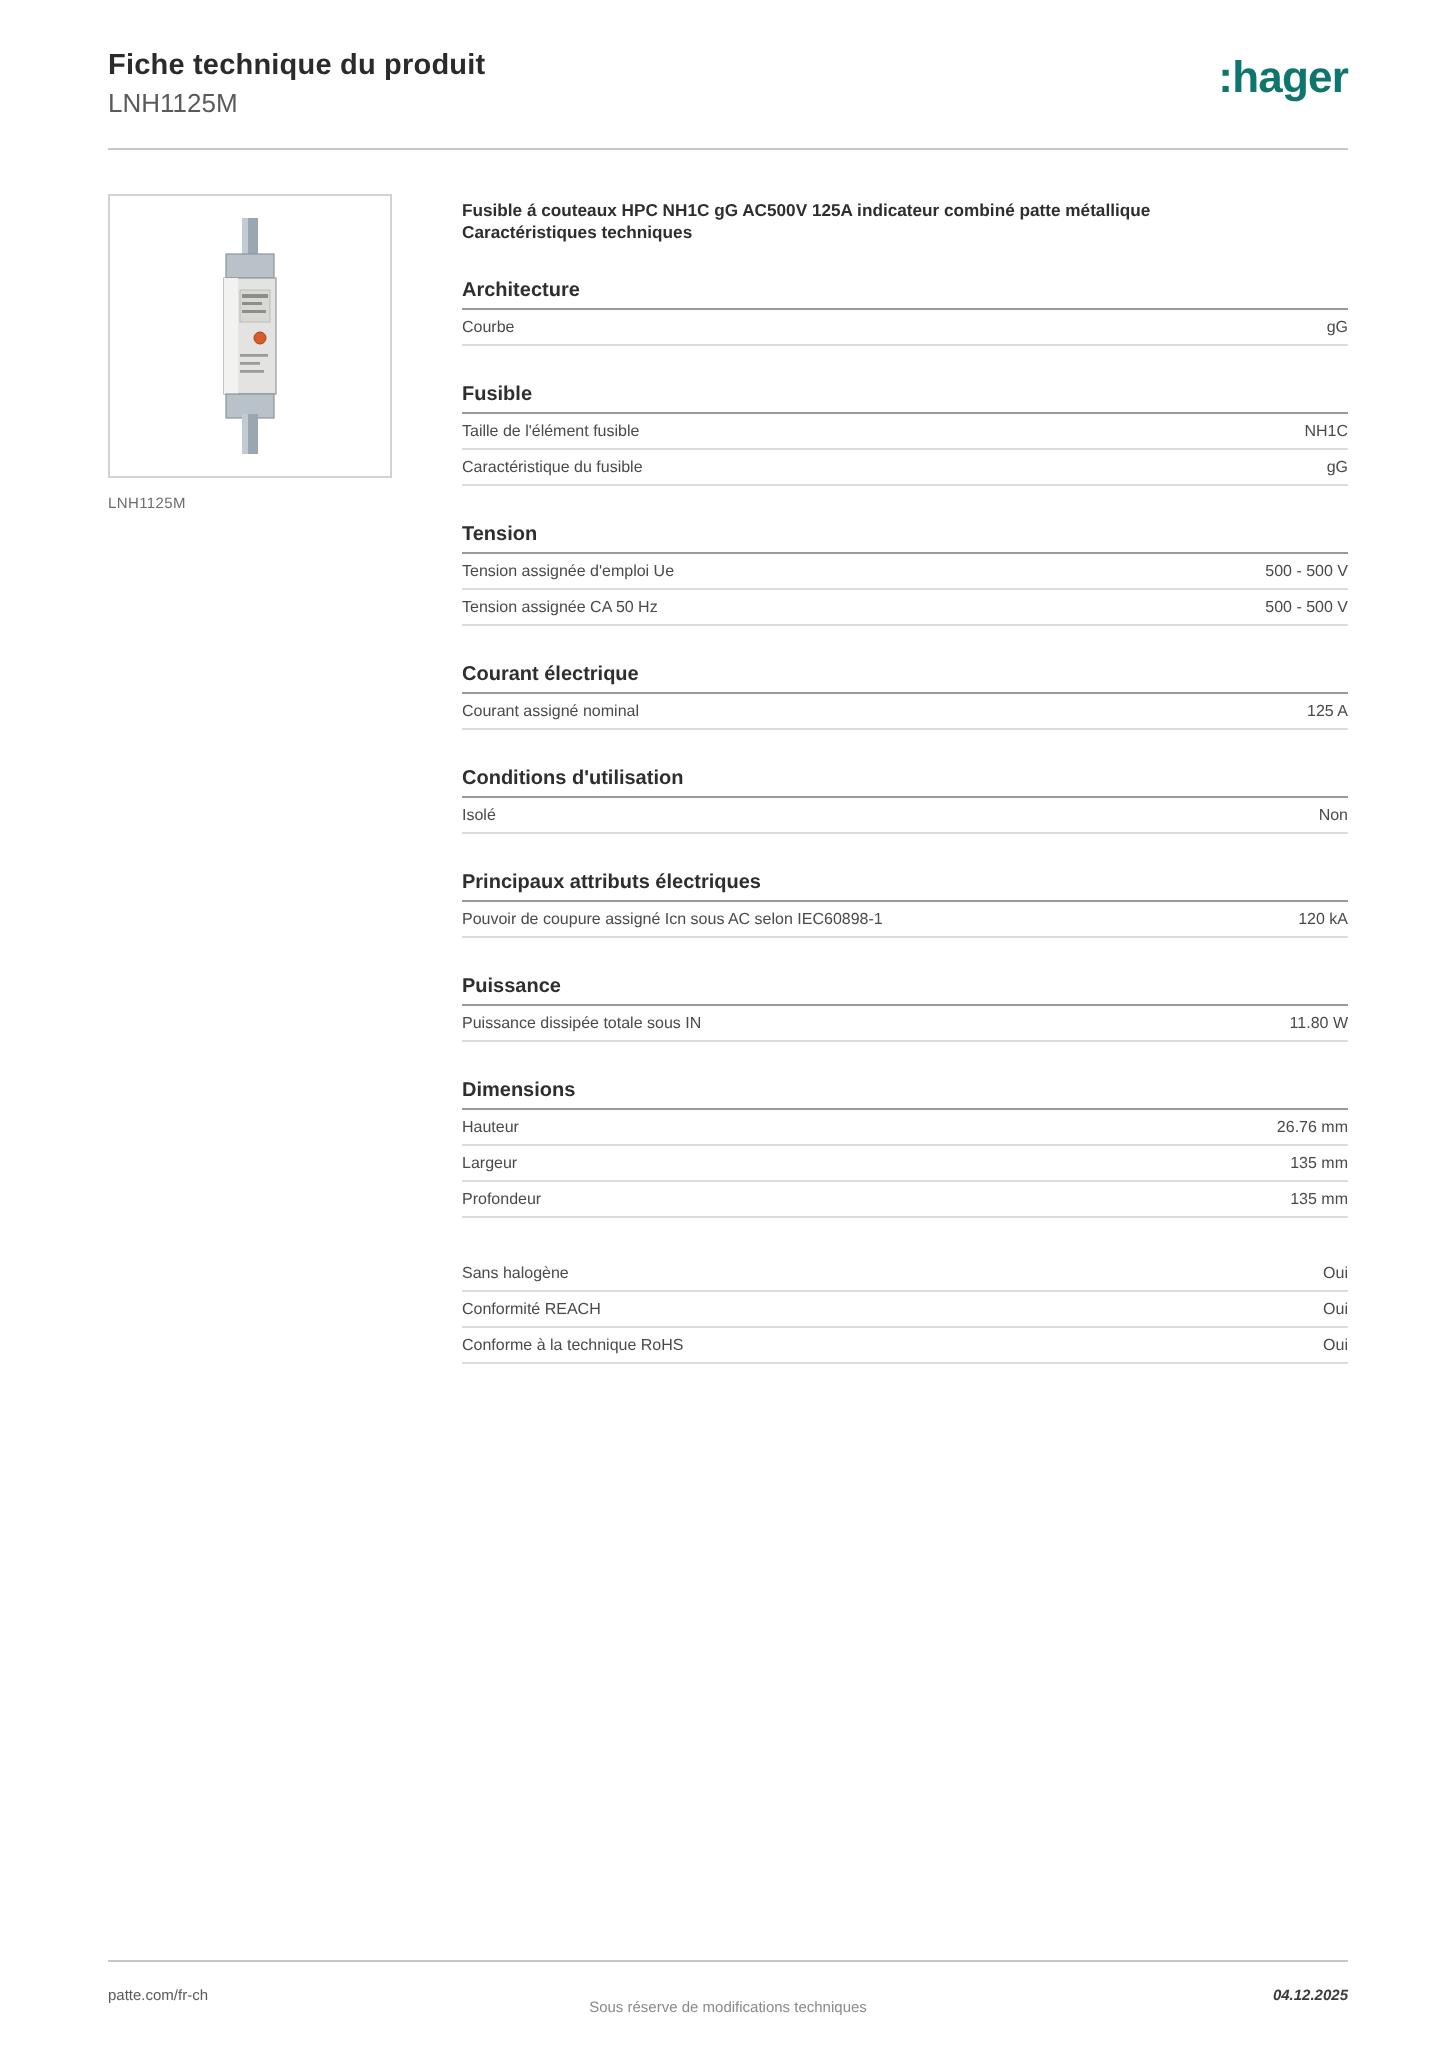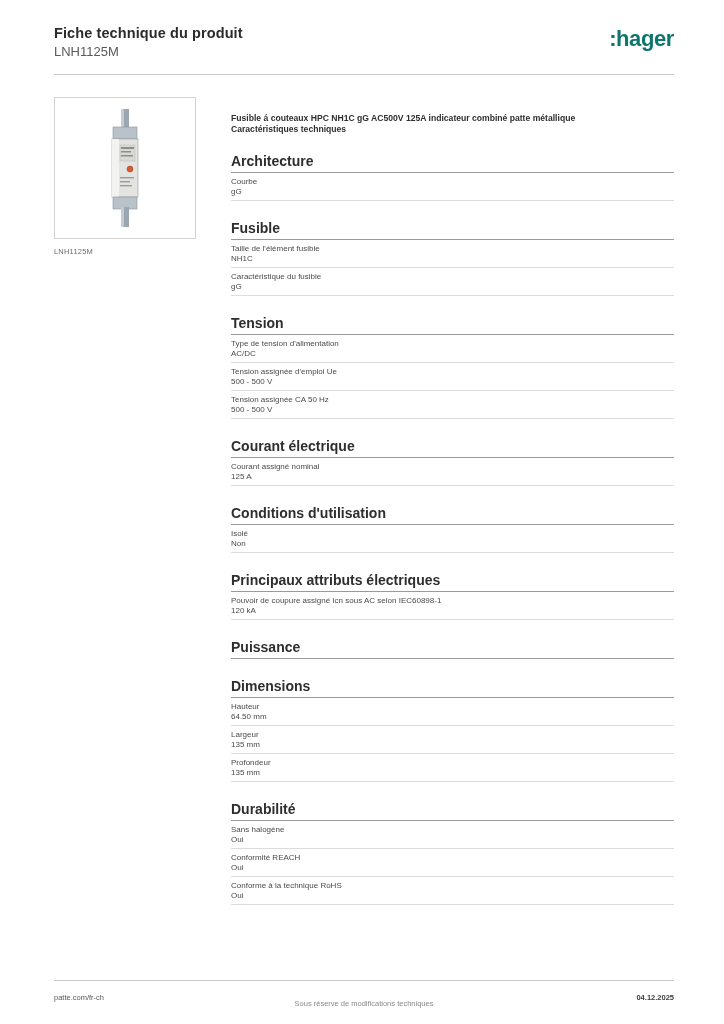--- a/index.html
+++ b/index.html
@@ -95,49 +95,48 @@
 
   .right-col {
     flex: 1 1 auto;
     padding-left: 33px;
   }
   .product-desc {
     font-size: 8.6px;
     font-weight: bold;
     color: #2e2e2e;
     line-height: 12px;
-    margin-top: 15px;
+    margin-top: 2px;
   }
   .section-title {
     font-size: 8.6px;
     font-weight: bold;
     color: #2e2e2e;
     margin-bottom: 0;
   }
 
   .group {
     margin-top: 19px;
   }
   .group-heading {
-    font-size: 14px;
+    font-size: 10px;
     font-weight: bold;
     color: #2e2e2e;
     padding-bottom: 3px;
     border-bottom: 1px solid #9a9a9a;
   }
   .row {
     display: flex;
     justify-content: space-between;
     align-items: baseline;
     font-size: 8px;
     color: #4a4a4a;
     padding: 3.5px 0 3.5px;
     border-bottom: 1px solid #dcdcdc;
     line-height: 10px;
-    flex-direction: column;
   }
   .row .label {
     text-align: left;
     padding-right: 10px;
   }
   .row .value {
     text-align: right;
     white-space: nowrap;
   }
 
@@ -171,20 +170,21 @@
   .footer .left {
     position: relative;
     z-index: 2;
     color: #5a5a5a;
   }
   .footer .right {
     position: relative;
     z-index: 2;
     font-weight: bold;
     color: #3c3c3c;
+    font-style: italic;
   }
 </style>
 </head>
 <body>
 
 <div class="page">
 
   <div class="header">
     <div class="header-titles">
       <div class="doc-title">Fiche technique du produit</div>
@@ -245,24 +245,20 @@
               <div class="value">NH1C</div>
             </div>
             <div class="row">
               <div class="label">Caractéristique du fusible</div>
               <div class="value">gG</div>
             </div>
           </div>
           <div class="group">
             <div class="group-heading">Tension</div>
             <div class="row">
-              <div class="label">Type de tension d'alimentation</div>
-              <div class="value">AC/DC</div>
-            </div>
-            <div class="row">
               <div class="label">Tension assignée d'emploi Ue</div>
               <div class="value">500 - 500 V</div>
             </div>
             <div class="row">
               <div class="label">Tension assignée CA 50 Hz</div>
               <div class="value">500 - 500 V</div>
             </div>
           </div>
           <div class="group">
             <div class="group-heading">Courant électrique</div>
@@ -280,38 +276,41 @@
           </div>
           <div class="group">
             <div class="group-heading">Principaux attributs électriques</div>
             <div class="row">
               <div class="label">Pouvoir de coupure assigné Icn sous AC selon IEC60898-1</div>
               <div class="value">120 kA</div>
             </div>
           </div>
           <div class="group">
             <div class="group-heading">Puissance</div>
+            <div class="row">
+              <div class="label">Puissance dissipée totale sous IN</div>
+              <div class="value">11.80 W</div>
+            </div>
           </div>
           <div class="group">
             <div class="group-heading">Dimensions</div>
             <div class="row">
               <div class="label">Hauteur</div>
-              <div class="value">64.50 mm</div>
+              <div class="value">26.76 mm</div>
             </div>
             <div class="row">
               <div class="label">Largeur</div>
               <div class="value">135 mm</div>
             </div>
             <div class="row">
               <div class="label">Profondeur</div>
               <div class="value">135 mm</div>
             </div>
           </div>
           <div class="group">
-            <div class="group-heading">Durabilité</div>
             <div class="row">
               <div class="label">Sans halogène</div>
               <div class="value">Oui</div>
             </div>
             <div class="row">
               <div class="label">Conformité REACH</div>
               <div class="value">Oui</div>
             </div>
             <div class="row">
               <div class="label">Conforme à la technique RoHS</div>

